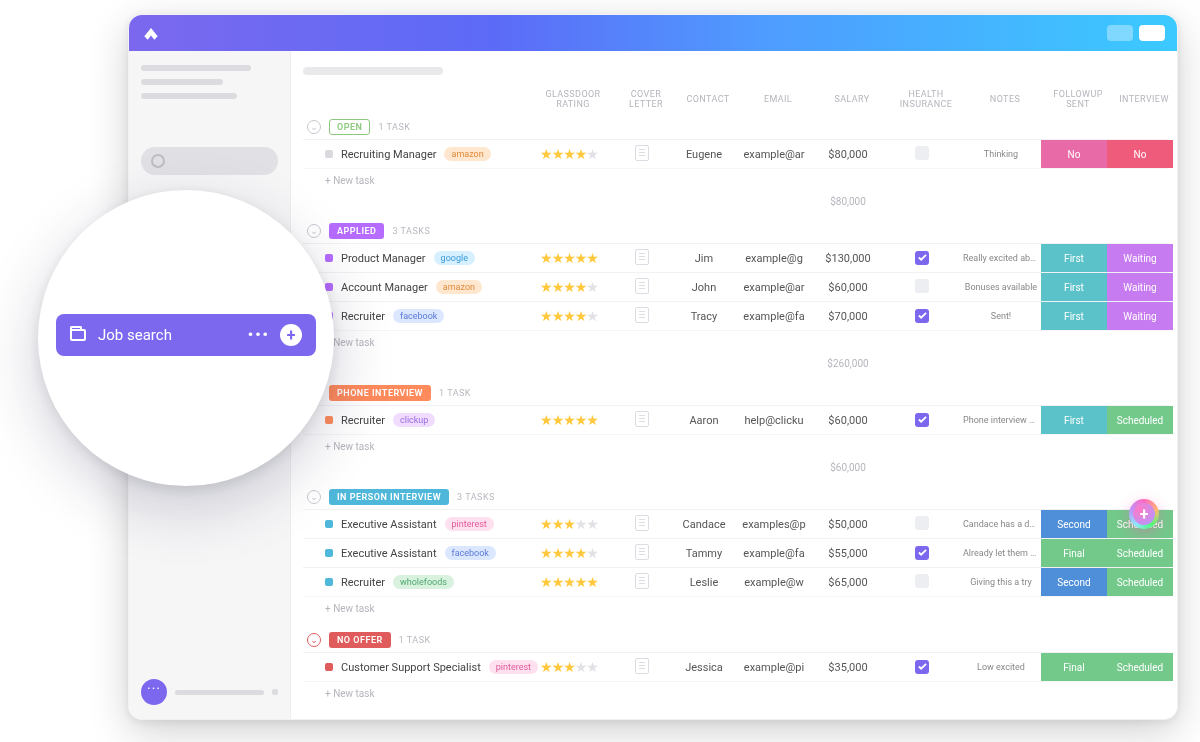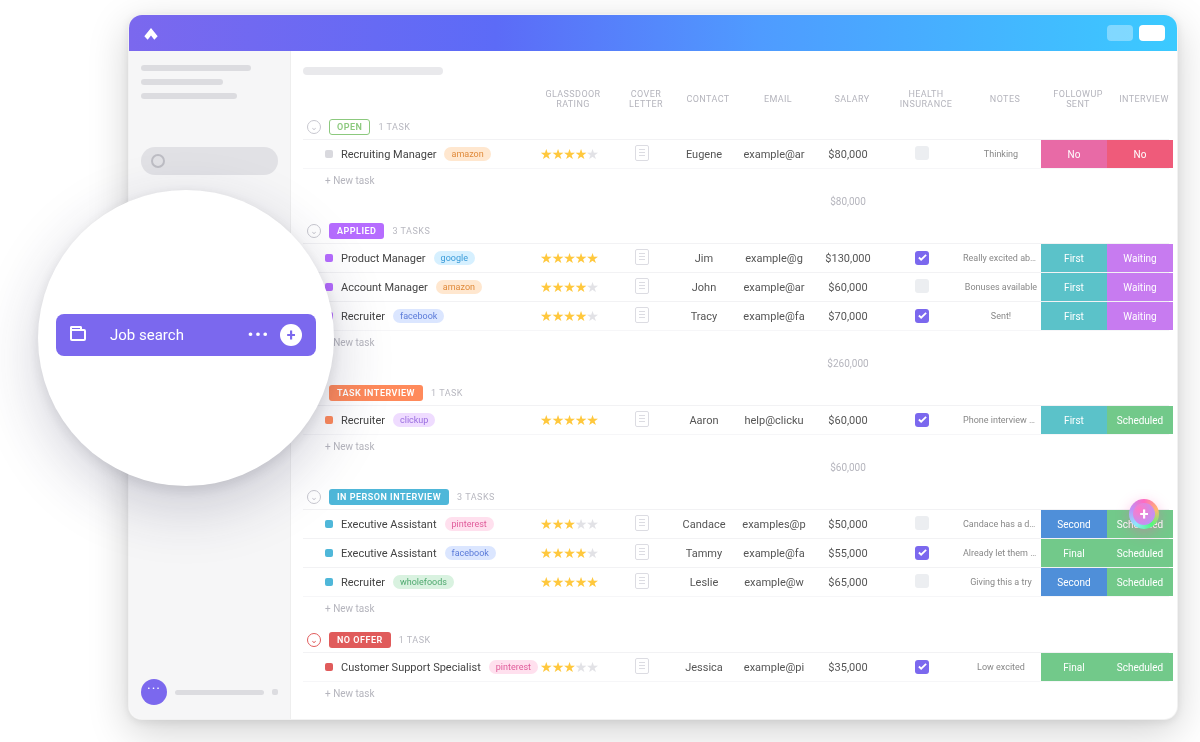--- a/index.html
+++ b/index.html
@@ -177,21 +177,21 @@
     background:#fff;
     box-shadow: 0 20px 60px rgba(40,40,80,.22), 0 4px 14px rgba(0,0,0,.10);
     padding:44px 18px;
     z-index:30;
   }
   .mag-row{
     display:flex;align-items:center;justify-content:space-between;
     padding:10px 14px;border-radius:8px;font-size:15px;margin-bottom:6px;
   }
   .mag-row.active{background:#7b68ee;color:#fff;}
-  .mag-left{display:flex;align-items:center;gap:24px;}
+  .mag-left{display:flex;align-items:center;gap:12px;}
   .mag-right{display:flex;align-items:center;gap:10px;}
   .folder-icon{width:16px;height:12px;border:2px solid currentColor;border-radius:2px;position:relative;}
   .folder-icon::before{content:"";position:absolute;top:-5px;left:-2px;width:8px;height:3px;border:2px solid currentColor;border-bottom:none;border-radius:2px 2px 0 0;}
   .dots3{font-weight:bold;letter-spacing:2px;}
   .plus-circ{width:22px;height:22px;border-radius:50%;background:#fff;color:#7b68ee;display:flex;align-items:center;justify-content:center;font-size:16px;font-weight:bold;}
   .mag-sub{color:#666;padding-left:32px;}
   .mag-count{color:#999;}
   .spinner{width:12px;height:12px;border:2px dotted #bbb;border-radius:50%;}
 
   
@@ -371,21 +371,21 @@
               <div>$260,000</div>
               <div></div>
               <div></div>
               <div></div>
               <div></div>
             </div>
           </div>
           <div class="group">
             <div class="group-header">
     <span class="collapse-icon ">⌄</span>
-    <span class="status-pill" style="background:#ff8a5b">TASK INTERVIEW</span>
+    <span class="status-pill" style="background:#ff8a5b">PHONE INTERVIEW</span>
     <span class="task-count">1 TASK</span>
             </div>
             <div class="row">
       <div class="name-cell">
         <span class="dot" style="background:#ff8a5b"></span>
         <span class="task-name">Recruiter</span>
         <span class="company-tag" style="background:#efdcff;color:#9a6ce0">clickup</span>
       </div>
       <div class="stars"><span class="">★</span><span class="">★</span><span class="">★</span><span class="">★</span><span class="">★</span></div>
       <div><span class="doc-icon"></span></div>

